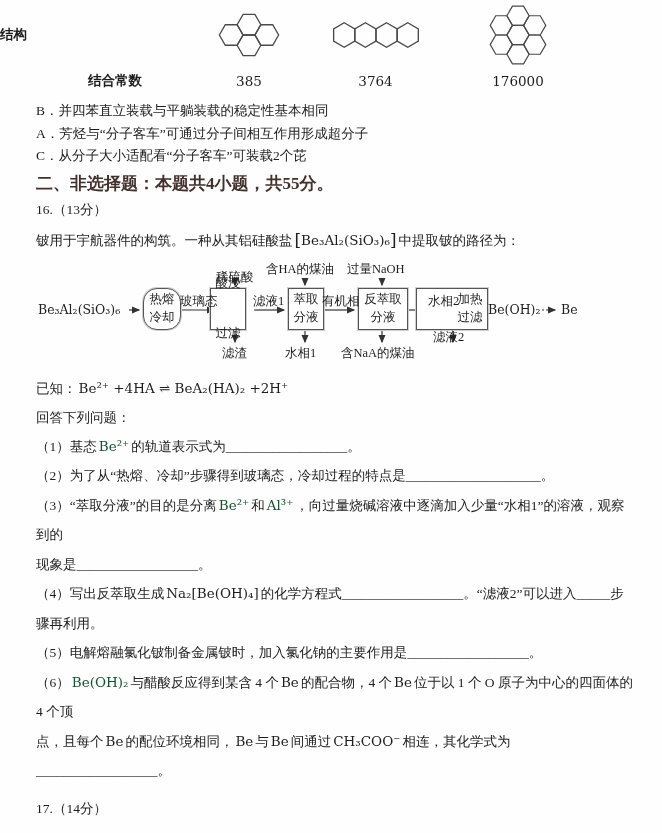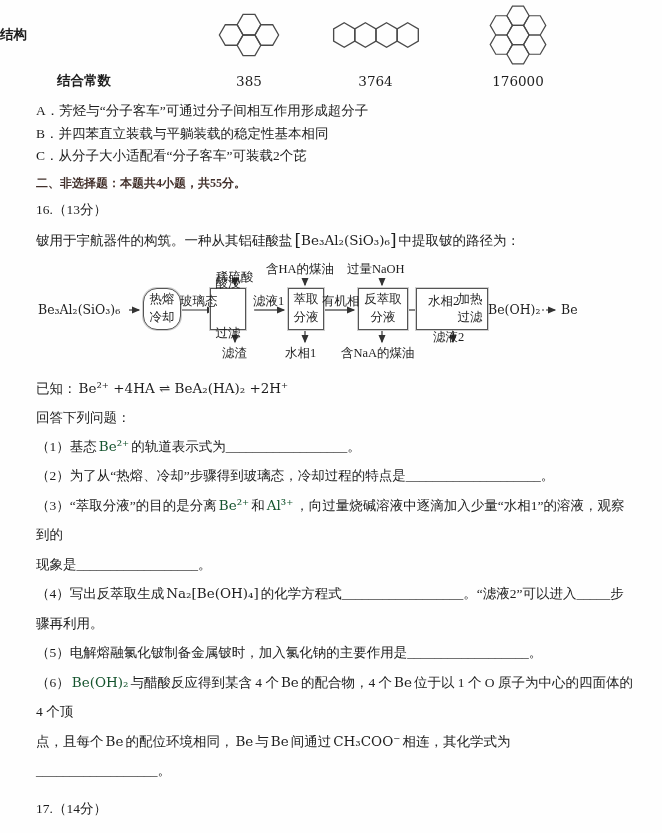--- a/index.html
+++ b/index.html
@@ -7,28 +7,28 @@
     position:relative;width:662px;height:833px;overflow:hidden;background:#fefefe;
     font-family:"Liberation Serif","DejaVu Serif",serif;
     color:#1d1d1d;font-size:13.5px;
   }
   .formula{font-family:"DejaVu Serif","Liberation Serif",serif;margin:0 2px;white-space:nowrap;}
   .formula.light{color:#14532d;}
   
   .mol-table{display:grid;grid-template-columns:185px 128px 125px 160px;padding-top:2px;}
   .mol-cell{display:flex;align-items:center;justify-content:center;}
   .mol-cell.lbl{justify-content:flex-start;box-sizing:border-box;font-weight:bold;}
-  .mol-cell.lbl2{justify-content:flex-start;padding-left:57px;box-sizing:border-box;font-weight:bold;}
+  .mol-cell.lbl2{justify-content:flex-start;padding-left:88px;box-sizing:border-box;font-weight:bold;}
   .row1{height:66px;}
   .row2{height:26px;}
   .mol-svg{stroke:#4a4a4a;stroke-width:1.1;fill:none;}
   
   .options{margin:6px 0 0 36px;}
   .option{line-height:22.5px;}
-  .sec-header{margin:4px 0 0 36px;font-weight:bold;color:#42302b;font-size:12px;line-height:23px;}
+  .sec-header{margin:4px 0 0 36px;font-weight:bold;color:#42302b;font-size:17px;line-height:23px;}
   .q-number{margin:3px 0 0 36px;line-height:24px;}
   .q-intro{margin:4px 0 0 36px;line-height:28px;}
   .bracket{font-size:1.25em;vertical-align:-1px;}
   
   .flowchart{position:relative;width:662px;height:106px;margin-top:2px;font-size:12.5px;}
   .flowchart svg.fc-arrows{position:absolute;left:0;top:0;}
   .fc-box{position:absolute;top:31px;height:40px;border:1px solid #555;box-shadow:0 0 0 1px #cfcfcf;
     display:flex;flex-direction:column;align-items:center;justify-content:center;
     line-height:1.4;background:#fff;text-align:center;}
   .fc-label{position:absolute;white-space:nowrap;}
@@ -74,22 +74,22 @@
         <polygon points="-5,8.66 -10,17.32 -20,17.32 -25,8.66 -20,0 -10,0"></polygon>
       </svg>
     </div>
     <div class="mol-cell lbl2 row2">结合常数</div>
     <div class="mol-cell row2 formula">385</div>
     <div class="mol-cell row2 formula">3764</div>
     <div class="mol-cell row2 formula">176000</div>
   </div>
 
   <div class="options">
+    <div class="option">B．并四苯直立装载与平躺装载的稳定性基本相同</div>
     <div class="option">A．芳烃与“分子客车”可通过分子间相互作用形成超分子</div>
-    <div class="option">B．并四苯直立装载与平躺装载的稳定性基本相同</div>
     <div class="option">C．从分子大小适配看“分子客车”可装载2个芘</div>
   </div>
 
   <div class="sec-header">二、非选择题：本题共4小题，共55分。</div>
 
   <div class="q-number">16.（13分）</div>
   <div class="q-intro">
     <span>铍用于宇航器件的构筑。一种从其铝硅酸盐</span><span class="formula"><span class="bracket">[</span><span>Be₃Al₂(SiO₃)₆</span><span class="bracket">]</span></span><span>中提取铍的路径为：</span>
   </div>
 

